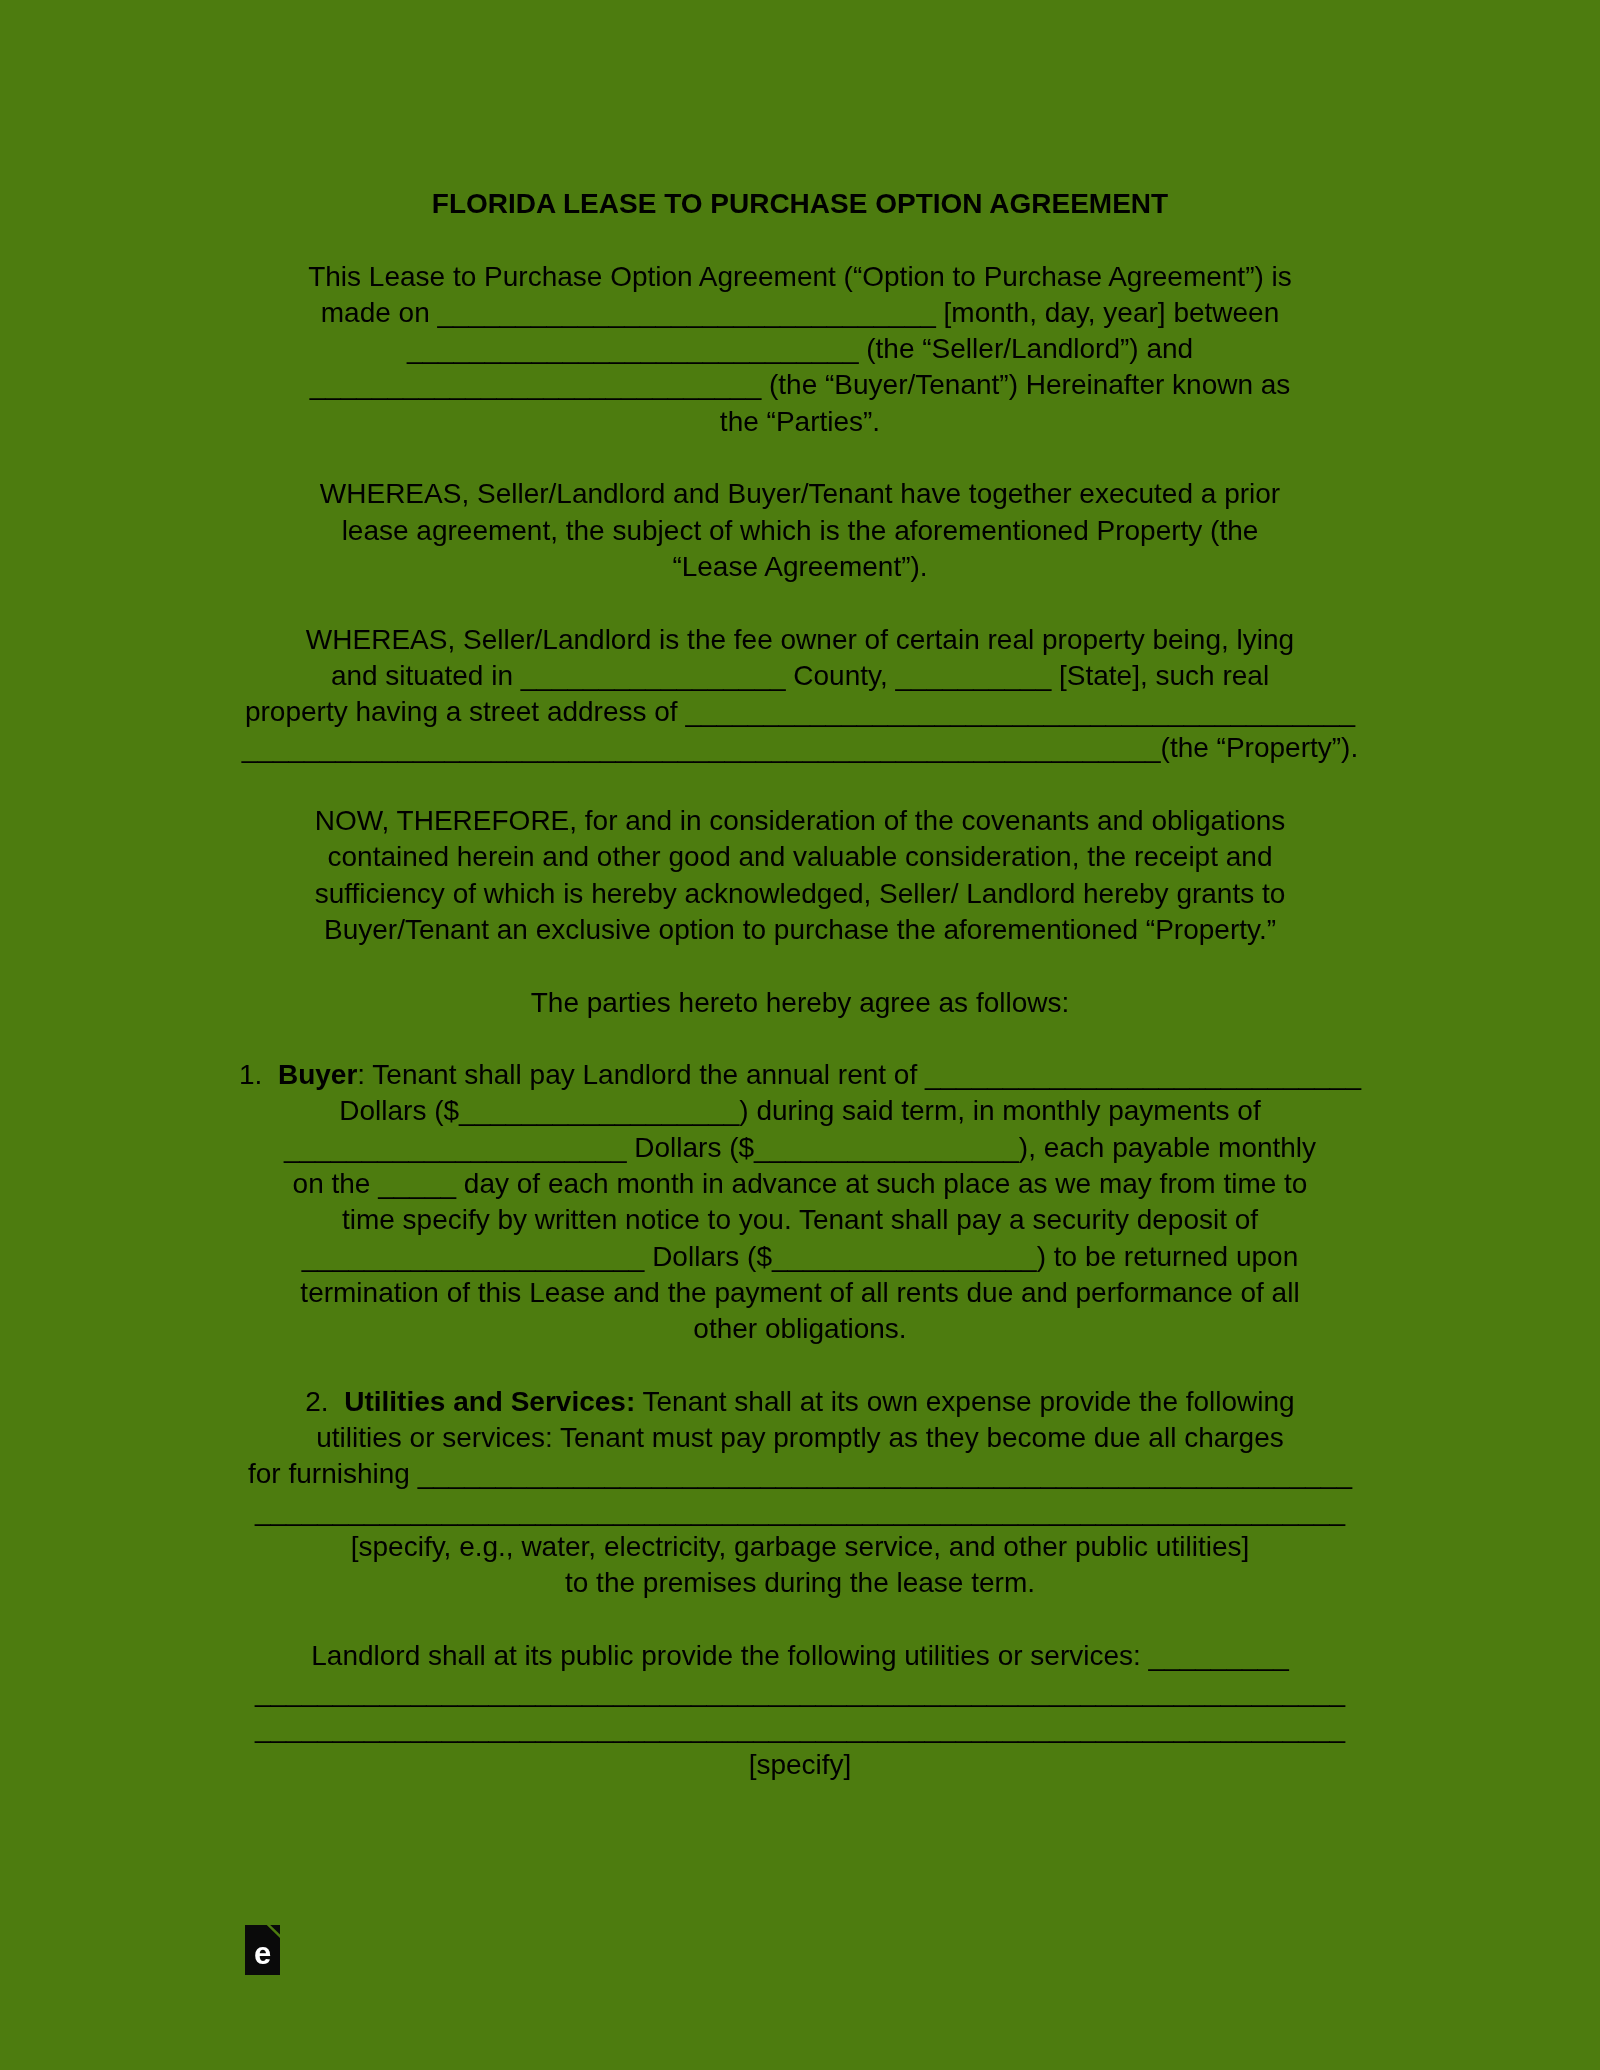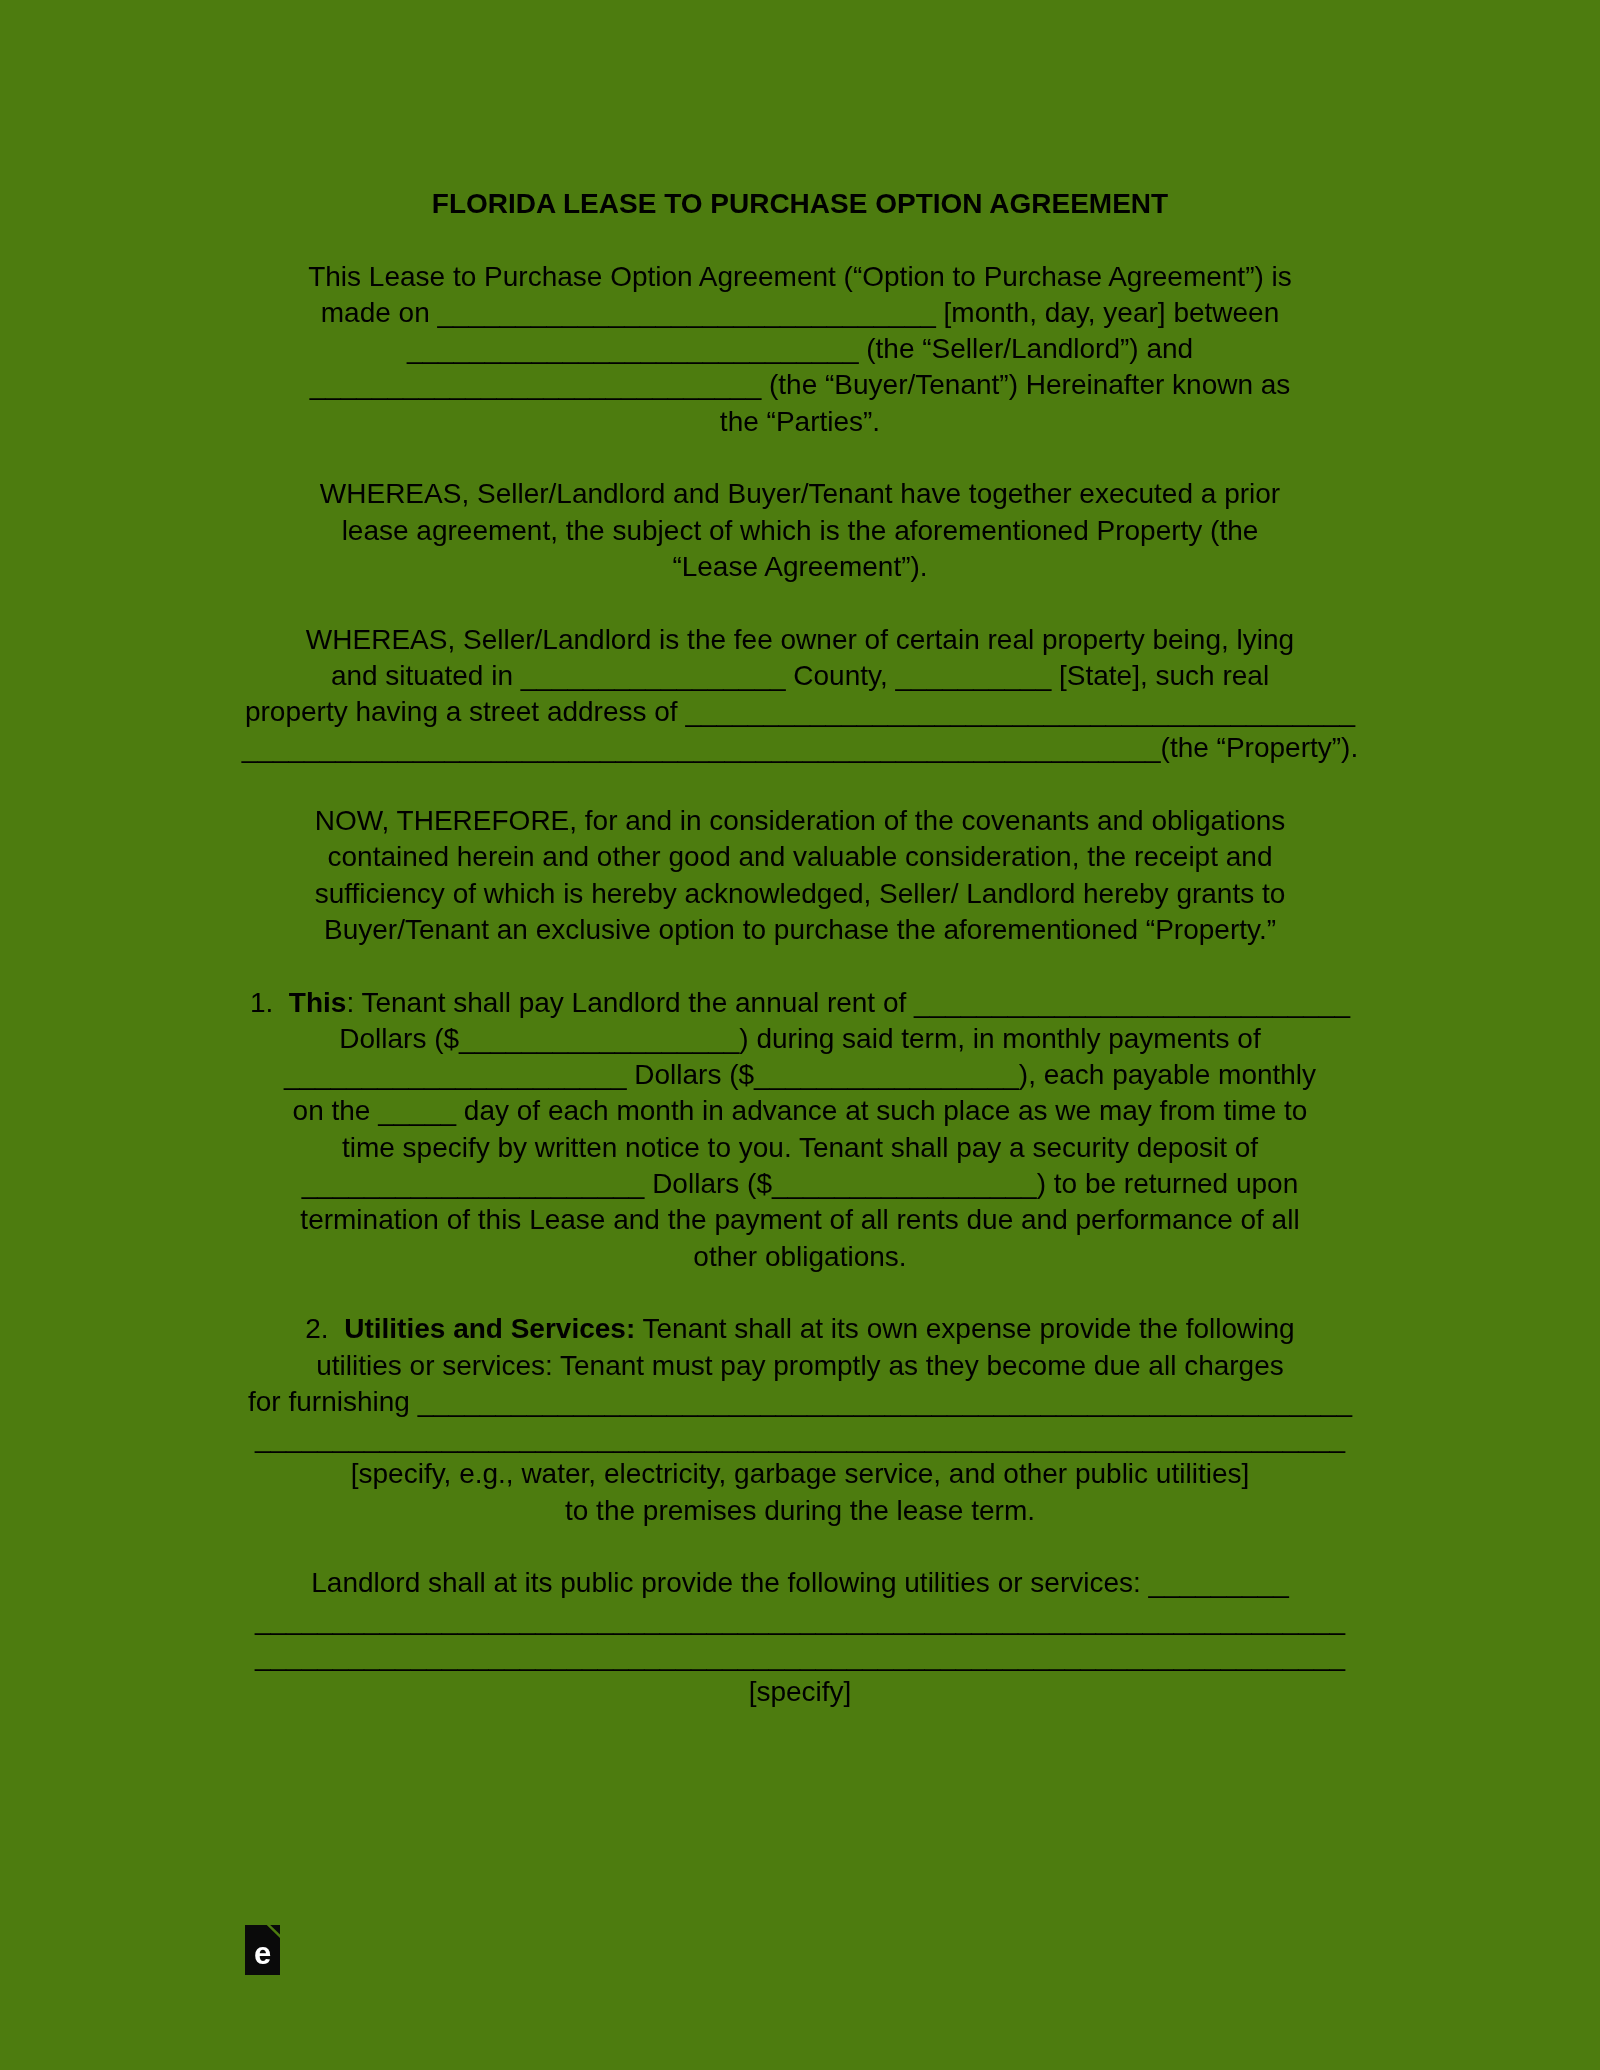--- a/index.html
+++ b/index.html
@@ -92,22 +92,23 @@
   <p class="para">WHEREAS, Seller/Landlord is the fee owner of certain real property being, lying
 and situated in _________________ County, __________ [State], such real
 property having a street address of ___________________________________________
 ___________________________________________________________(the “Property”).</p>
 
   <p class="para">NOW, THEREFORE, for and in consideration of the covenants and obligations
 contained herein and other good and valuable consideration, the receipt and
 sufficiency of which is hereby acknowledged, Seller/ Landlord hereby grants to
 Buyer/Tenant an exclusive option to purchase the aforementioned “Property.”</p>
 
+  <p class="para">The parties hereto hereby agree as follows:</p>
 
-  <p class="para"><span>1.  </span><span class="bold">This</span><span>: Tenant shall pay Landlord the annual rent of ____________________________
+  <p class="para"><span>1.  </span><span class="bold">Buyer</span><span>: Tenant shall pay Landlord the annual rent of ____________________________
 Dollars ($__________________) during said term, in monthly payments of
 ______________________ Dollars ($_________________), each payable monthly
 on the _____ day of each month in advance at such place as we may from time to
 time specify by written notice to you. Tenant shall pay a security deposit of
 ______________________ Dollars ($_________________) to be returned upon
 termination of this Lease and the payment of all rents due and performance of all
 other obligations.</span></p>
 
   <p class="para"><span>2.  </span><span class="bold">Utilities and Services:</span><span> Tenant shall at its own expense provide the following
 utilities or services: Tenant must pay promptly as they become due all charges

